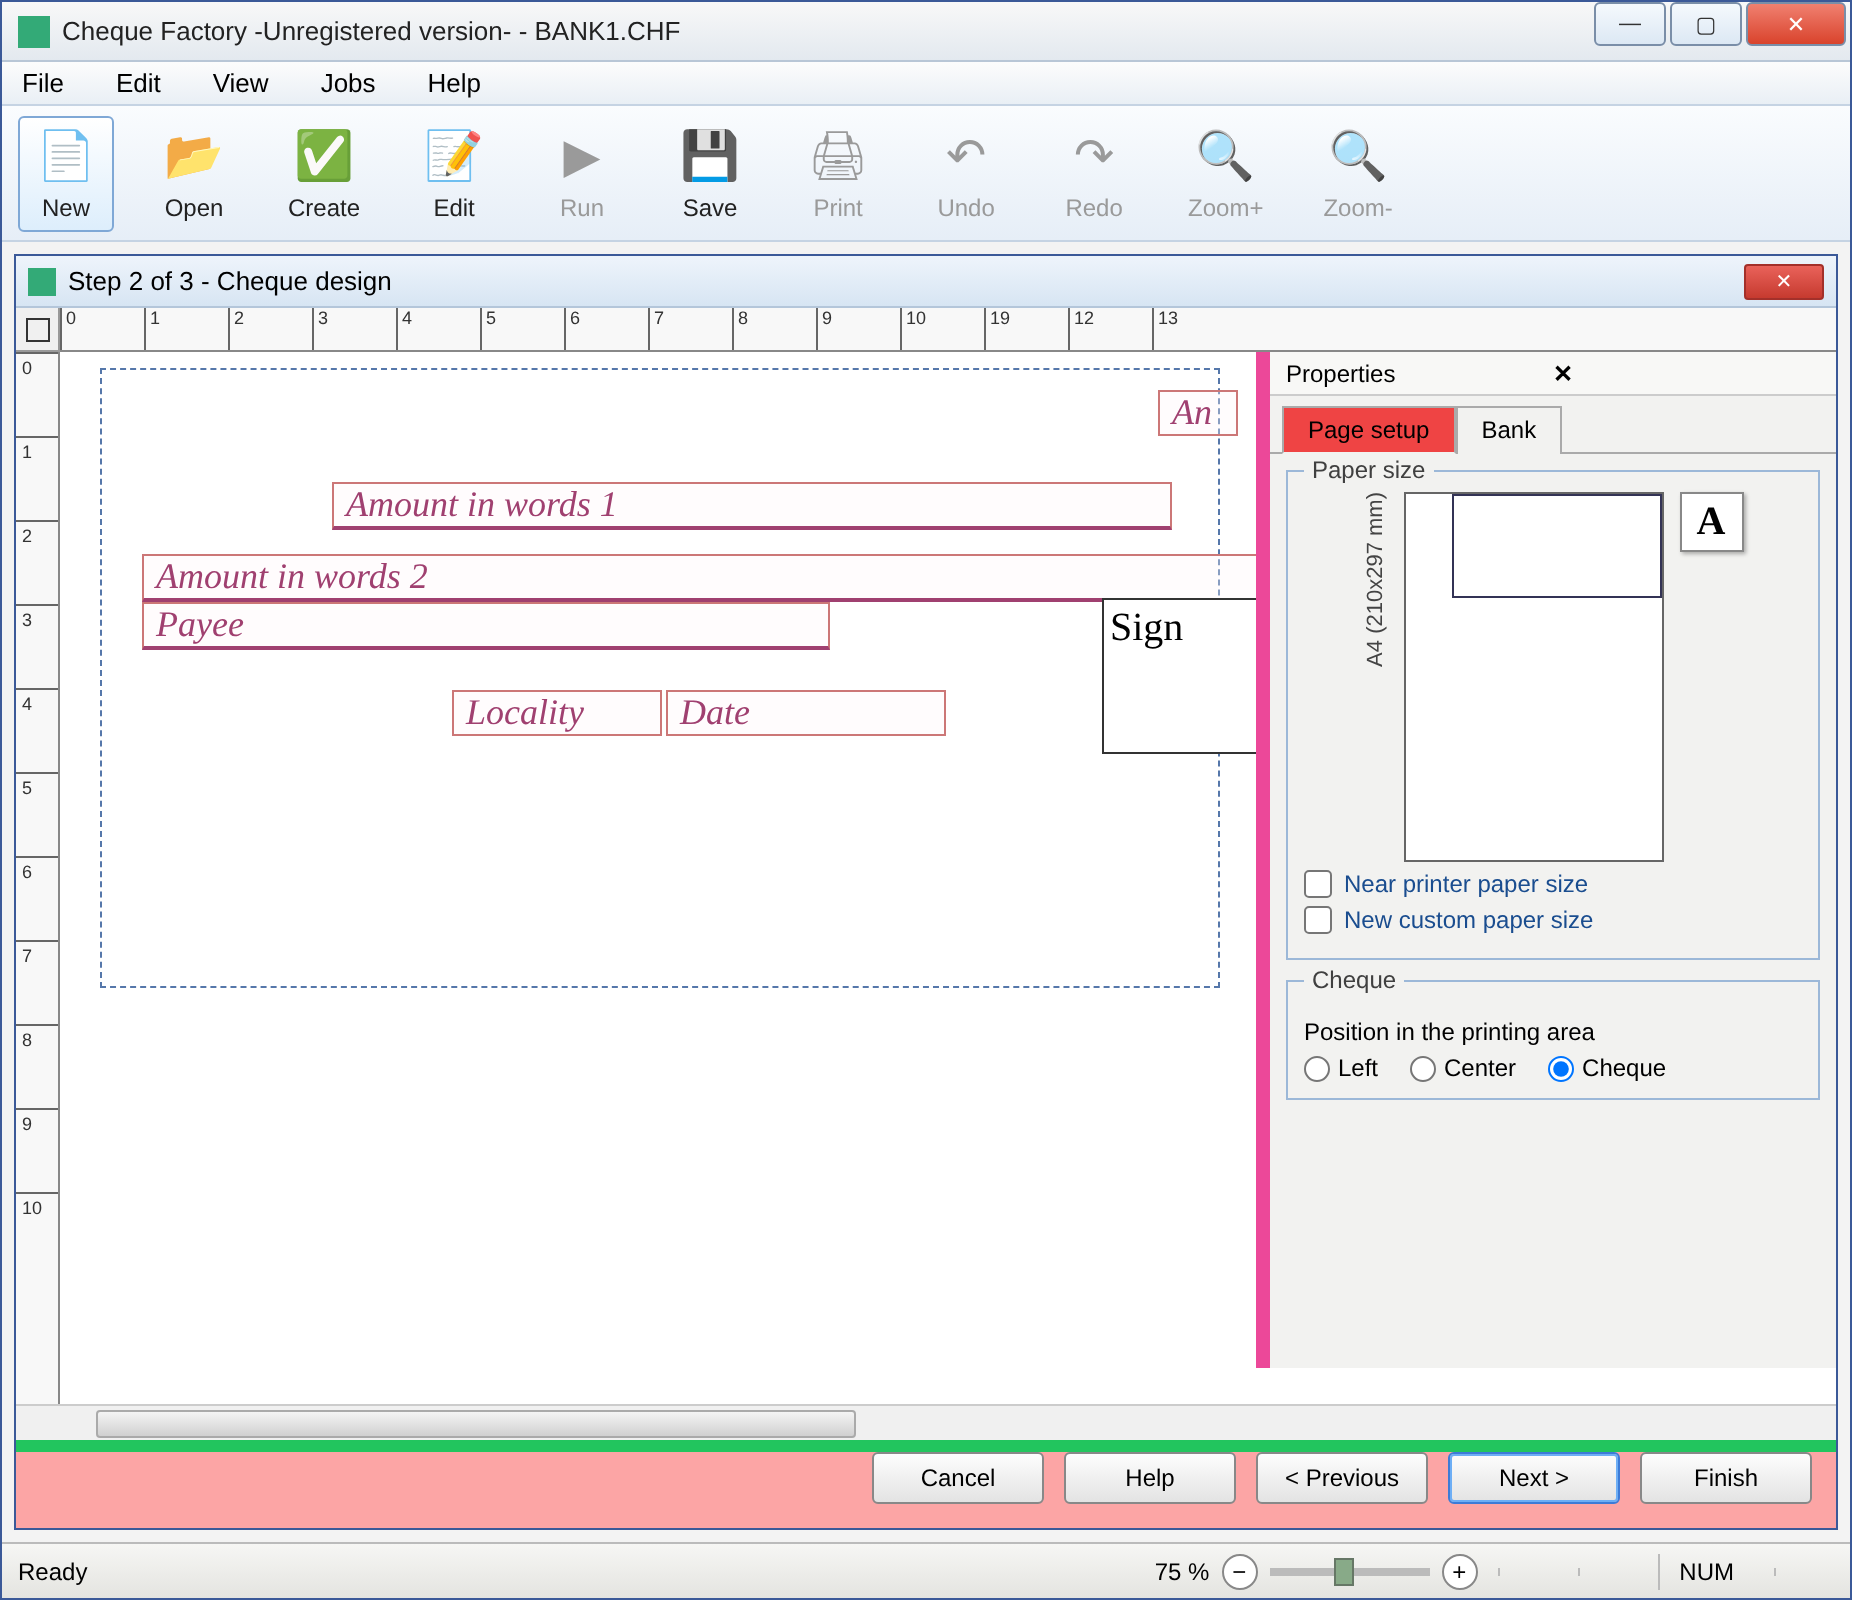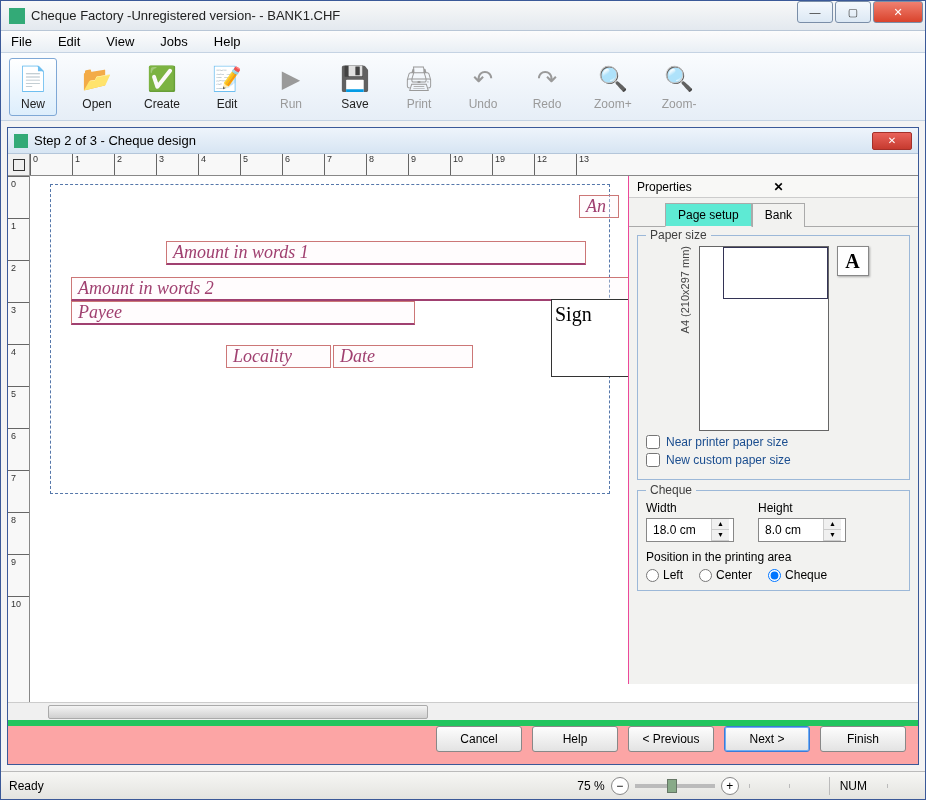--- a/index.html
+++ b/index.html
@@ -45,27 +45,27 @@
 .field.words2{top:92px;left:20px;width:570px;border-bottom:2px solid #a04070;}
 .field.payee{top:116px;left:20px;width:344px;border-bottom:2px solid #a04070;}
 .sign-box{position:absolute;top:114px;left:500px;width:90px;height:78px;border:1px solid #333;background:#fff;font-size:20px;font-family:serif;padding:3px;overflow:hidden;}
 .field.locality{top:160px;left:175px;width:105px;}
 .field.date{top:160px;left:282px;width:140px;}
 .vscroll{position:absolute;top:22px;right:0;width:18px;height:200px;background:#e8e8e8;z-index:10;}
 .vscroll-thumb{width:14px;margin:2px;height:120px;background:linear-gradient(#f4f4f4,#d0d0d0);border:1px solid #aaa;border-radius:2px;}
 .hscroll-bar{height:18px;background:#f0f0f0;border-top:1px solid #ccc;display:flex;align-items:center;}
 .hscroll-thumb{width:380px;height:14px;margin-left:40px;background:linear-gradient(#f4f4f4,#d0d0d0);border:1px solid #aaa;border-radius:2px;}
 
-.props-panel{position:absolute;top:22px;right:0;width:290px;bottom:18px;background:#f2f2f0;border-left:1px solid #ec4899;z-index:20;display:flex;flex-direction:column;}
+.props-panel{position:absolute;top:22px;right:0;width:290px;bottom:18px;background:#f2f2f0;border-left:7px solid #ec4899;z-index:20;display:flex;flex-direction:column;}
 .props-header{height:22px;display:flex;align-items:center;padding:0 8px;border-bottom:1px solid #ccc;background:#f8f8f6;}
 .props-header span{flex:1;font-size:12px;}
 .props-close{font-size:14px;font-weight:bold;cursor:pointer;}
 .props-tabs{display:flex;padding:4px 6px 0 6px;gap:0;}
 .props-tab{padding:4px 12px;border:1px solid #aaa;border-bottom:none;background:#f2f2f0;font-size:12px;position:relative;top:1px;}
-.props-tab.active{background:#5eead4;border-bottom:1px solid #f2f2f0;z-index:2;margin-left:30px;}
+.props-tab.active{background:#ef4444;border-bottom:1px solid #f2f2f0;z-index:2;}
 .props-body{flex:1;border-top:1px solid #aaa;padding:8px;}
 .fieldset{border:1px solid #9cb8d8;padding:10px 8px 8px 8px;margin-bottom:10px;position:relative;}
 .fieldset .legend{position:absolute;top:-8px;left:8px;background:#f2f2f0;padding:0 4px;color:#404040;font-size:12px;}
 .paper-preview{display:flex;gap:8px;align-items:flex-start;justify-content:center;}
 .paper-label{writing-mode:vertical-rl;transform:rotate(180deg);font-size:11px;color:#444;padding-top:30px;}
 .page-rect{width:130px;height:185px;border:1px solid #666;background:#fff;position:relative;}
 .page-rect .chq{position:absolute;top:0;right:0;width:105px;height:52px;border:1px solid #335;}
 .font-btn{width:32px;height:30px;border:1px solid #888;background:#fff;display:flex;align-items:center;justify-content:center;font-size:20px;font-weight:bold;font-family:serif;box-shadow:1px 1px 2px rgba(0,0,0,0.3);}
 .checkbox-row{display:flex;align-items:center;gap:6px;color:#1a4d8f;font-size:12px;margin:4px 0;}
 .checkbox-row input{width:14px;height:14px;}
@@ -241,42 +241,20 @@
                 <input type="checkbox" style="">
                 <span>Near printer paper size</span>
               </div>
               <div class="checkbox-row">
                 <input type="checkbox" style="">
                 <span>New custom paper size</span>
               </div>
             </div>
             <div class="fieldset">
               <div class="legend">Cheque</div>
-              <div class="dims">
-                <div class="dim-col">
-                  <label>Width</label>
-                  <div class="spinbox">
-                    <input value="18.0 cm" style="">
-                    <div class="spins">
-                        <div>▲</div>
-                        <div>▼</div>
-                      </div>
-                  </div>
-                </div>
-                <div class="dim-col">
-                  <label>Height</label>
-                  <div class="spinbox">
-                    <input value="8.0 cm" style="">
-                    <div class="spins">
-                        <div>▲</div>
-                        <div>▼</div>
-                      </div>
-                  </div>
-                </div>
-              </div>
               <div class="pos-label">Position in the printing area</div>
               <div class="radios">
                 <label>
                     <input type="radio" name="pos" style="">
                     <span>Left</span>
                   </label>
                 <label>
                     <input type="radio" name="pos" style="">
                     <span>Center</span>
                   </label>

